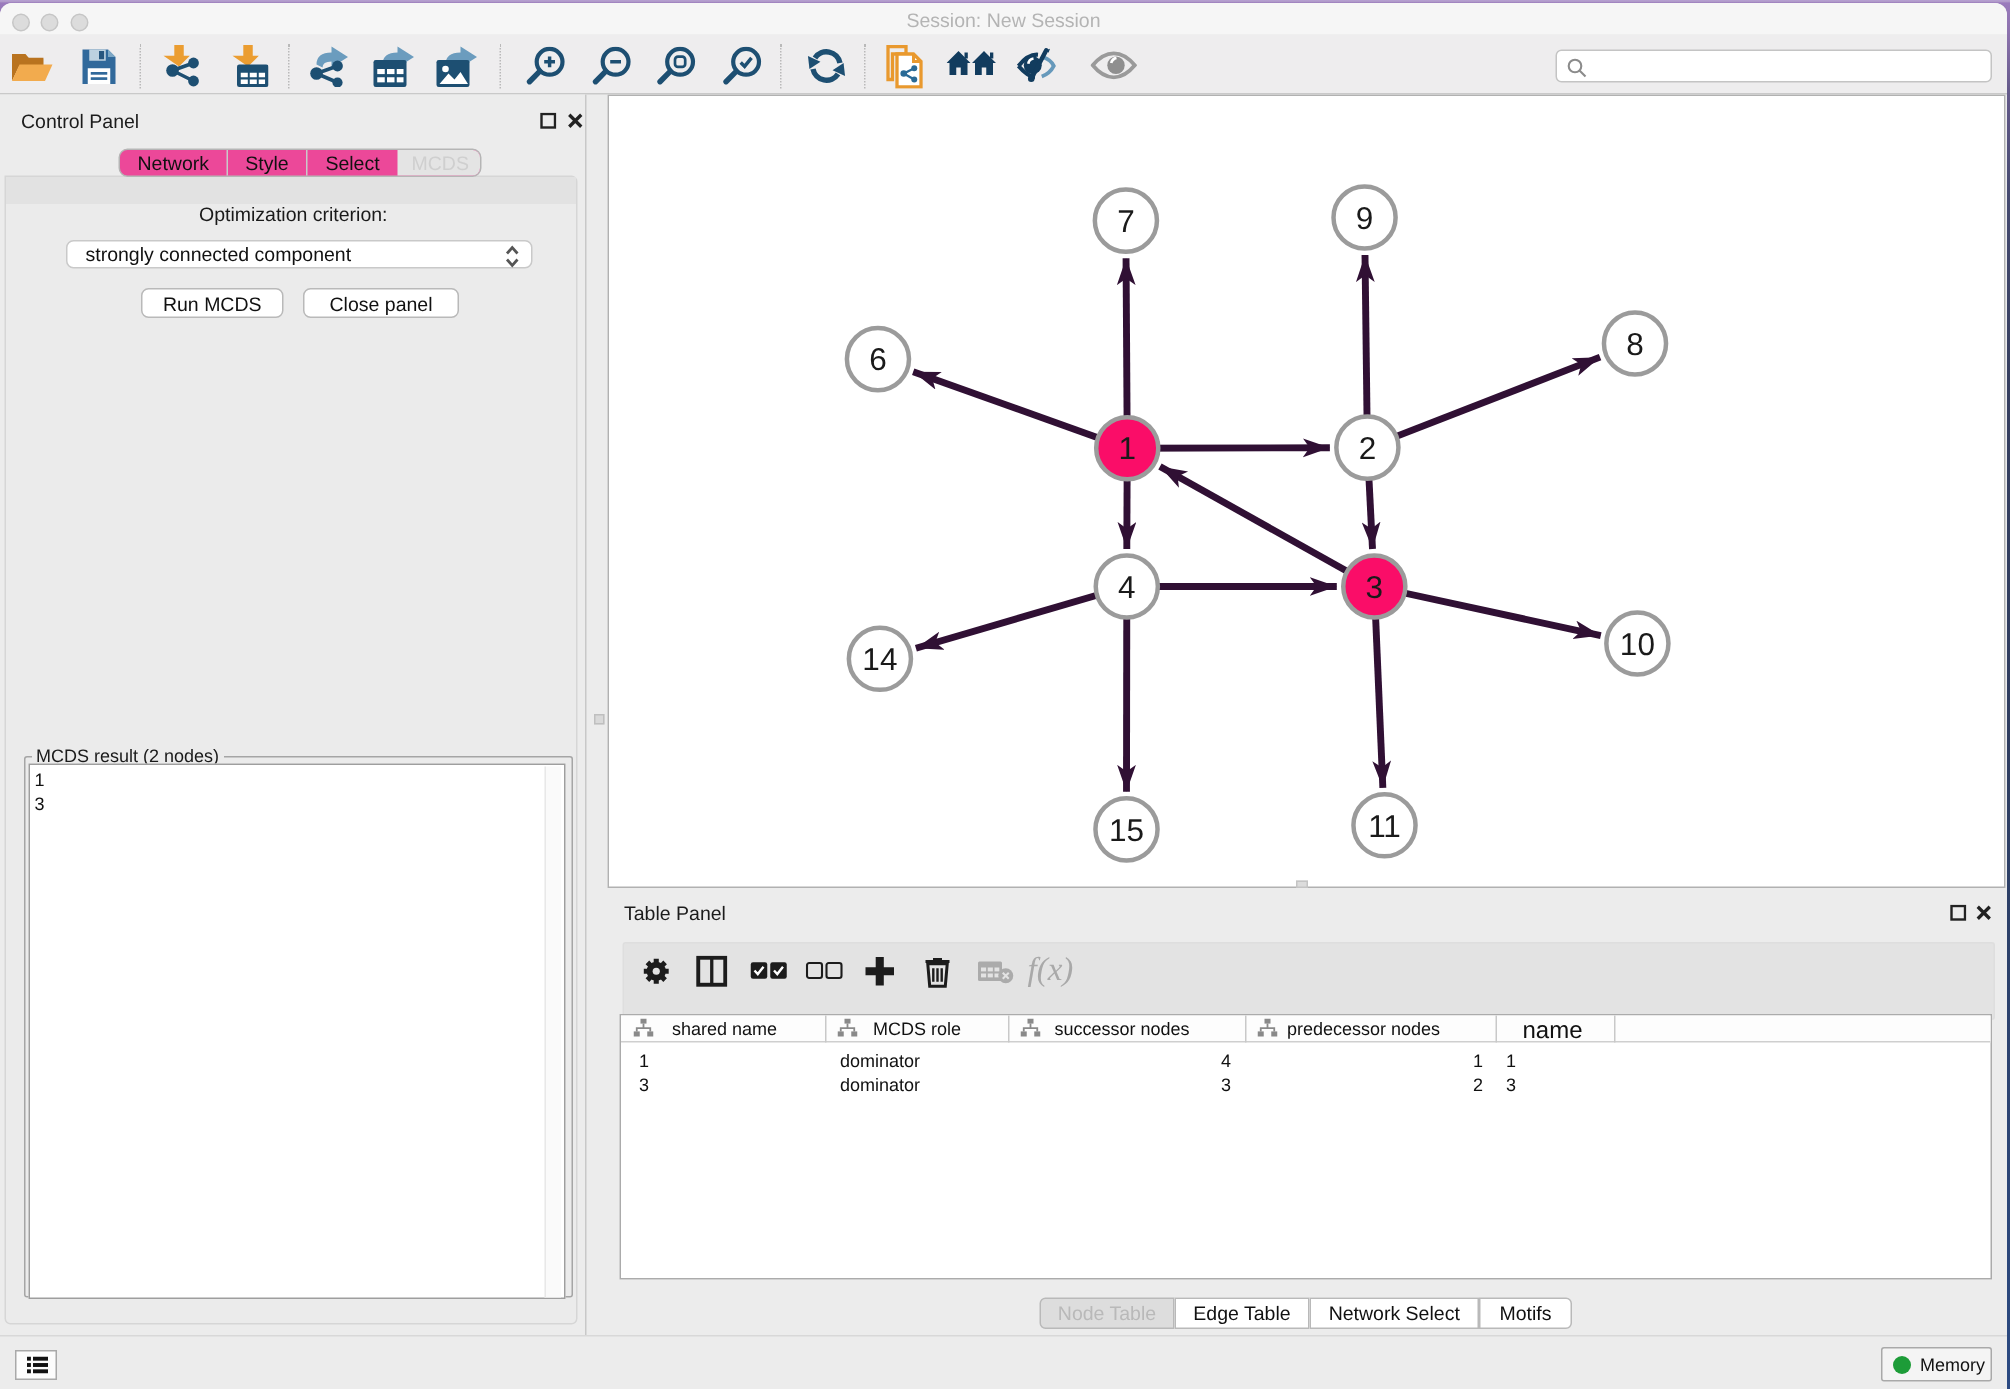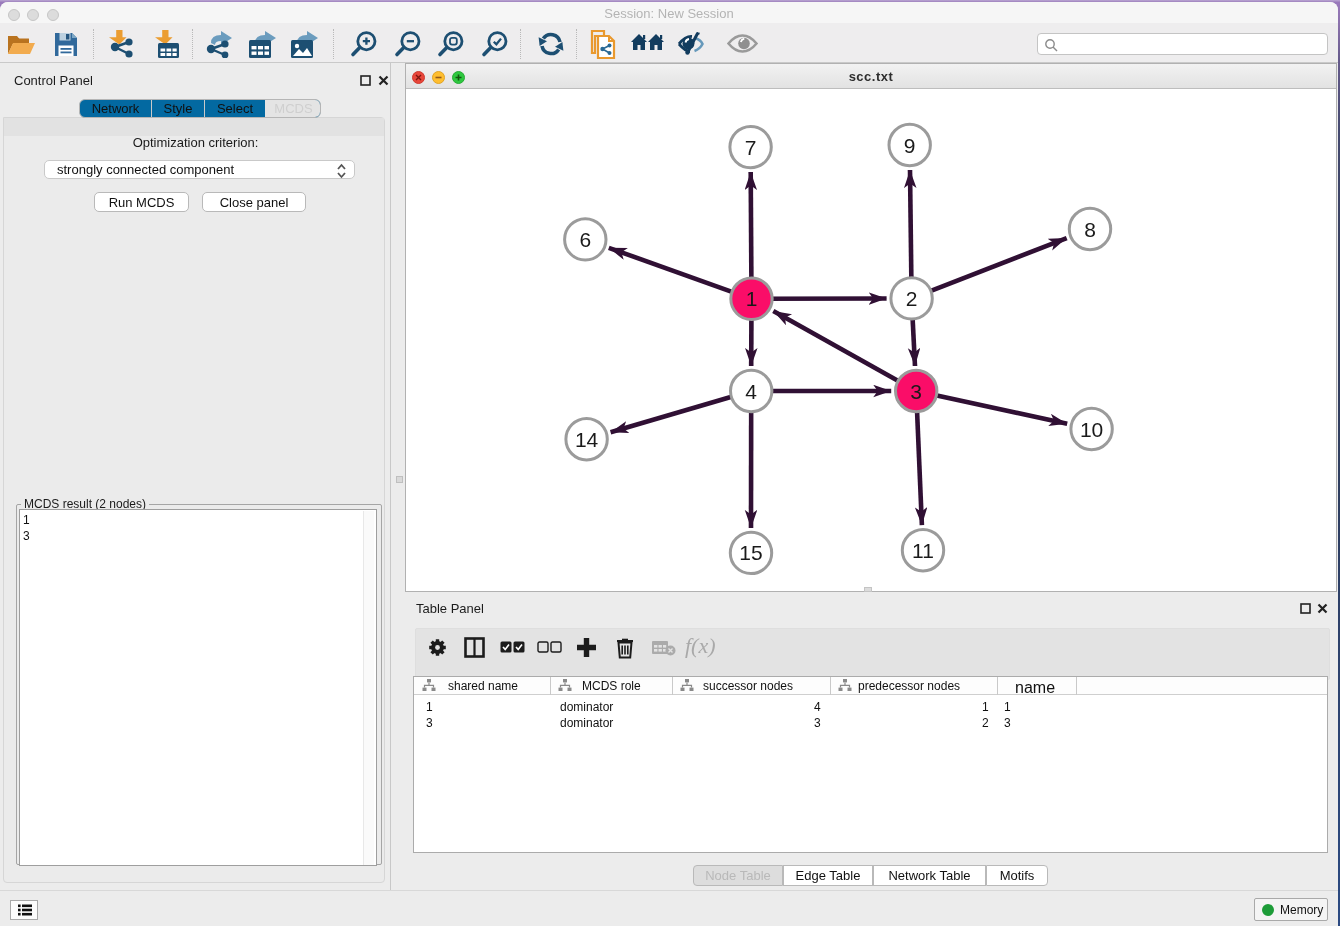--- a/index.html
+++ b/index.html
@@ -219,21 +219,21 @@
         <rect x="1" y="1" width="9" height="9" fill="none" stroke="#222" stroke-width="1.6"></rect>
       </svg>
     <svg style="position:absolute;left:378px;top:12px;" width="11" height="11" viewBox="0 0 11 11">
         <path d="M1.5 1.5 L9.5 9.5 M9.5 1.5 L1.5 9.5" stroke="#222" stroke-width="2.2"></path>
       </svg>
 
     <div style="position:absolute;left:3px;top:54px;width:382px;height:766px;background:#ebebeb;border:1px solid #d6d6d6;border-radius:0 4px 4px 4px;">
       <div style="position:absolute;left:0;top:0;width:100%;height:18px;background:#e2e2e2;"></div>
     </div>
 
-    <div style="position:absolute;left:79px;top:36px;width:242px;height:19px;background:#0369a1;border:1px solid #b5b5b5;border-radius:6px;overflow:hidden;font-size:13px;color:#111;">
+    <div style="position:absolute;left:79px;top:36px;width:242px;height:19px;background:#ec4899;border:1px solid #b5b5b5;border-radius:6px;overflow:hidden;font-size:13px;color:#111;">
       <div style="position:absolute;left:0;top:0;width:71px;height:19px;text-align:center;line-height:18px;">Network</div>
       <div style="position:absolute;left:71px;top:0;width:53px;height:19px;text-align:center;line-height:18px;border-left:1px solid #c9c9c9;">Style</div>
       <div style="position:absolute;left:124px;top:0;width:61px;height:19px;text-align:center;line-height:18px;border-left:1px solid #c9c9c9;">Select</div>
       <div style="position:absolute;left:185px;top:0;width:57px;height:19px;text-align:center;line-height:18px;background:#e4e4e4;color:#cfcfcf;">MCDS</div>
     </div>
     <div style="position:absolute;left:0;width:391px;top:72px;text-align:center;font-size:13px;color:#1a1a1a;">Optimization criterion:</div>
 
     <div style="position:absolute;left:44px;top:97px;width:311px;height:19px;background:#fff;border:1px solid #c9c9c9;border-radius:5px;">
       <div style="position:absolute;left:12px;top:1px;font-size:13px;color:#111;">strongly connected component</div>
       <svg style="position:absolute;right:7px;top:2px;" width="11" height="16" viewBox="0 0 11 16">
@@ -246,38 +246,20 @@
 
     <fieldset style="position:absolute;left:16px;top:434px;width:366px;height:368px;border:1px solid #a5a5a5;border-radius:2px;">
       <legend style="font-size:12px;color:#1a1a1a;padding:0 3px;margin-left:4px;margin-top:16px;">MCDS result (2 nodes)</legend>
     </fieldset>
     <div style="position:absolute;left:19px;top:446px;width:358px;height:357px;background:#fff;border:1px solid #9e9e9e;">
       <div style="position:absolute;left:3px;top:2px;font-size:12px;line-height:16px;color:#111;">1<br>3</div>
       <div style="position:absolute;right:2px;top:1px;width:11px;height:354px;background:#fafafa;border-left:1px solid #e8e8e8;"></div>
     </div>
   </div>
   <div class="netwin" id="netwin">
-    <div class="nethead">
-      <div class="tl2" style="left:6px;background:#e8463a;border:1px solid #ce3a2f;">
-          <svg width="11" height="11" viewBox="0 0 11 11" style="position:absolute;left:0;top:0;">
-            <path d="M3 3 L8 8 M8 3 L3 8" stroke="#7d140d" stroke-width="1.4"></path>
-          </svg>
-        </div>
-      <div class="tl2" style="left:26px;background:#ffbe2f;border:1px solid #e0a426;">
-          <svg width="11" height="11" viewBox="0 0 11 11" style="position:absolute;left:0;top:0;">
-            <path d="M2.5 5.5 h6" stroke="#90591b" stroke-width="1.6"></path>
-          </svg>
-        </div>
-      <div class="tl2" style="left:46px;background:#2ec83f;border:1px solid #27aa35;">
-          <svg width="11" height="11" viewBox="0 0 11 11" style="position:absolute;left:0;top:0;">
-            <path d="M2.5 5.5 h6 M5.5 2.5 v6" stroke="#13560f" stroke-width="1.6"></path>
-          </svg>
-        </div>
-      <div style="position:absolute;left:0;top:5px;width:100%;text-align:center;font-size:13px;font-weight:bold;color:#2e2e2e;letter-spacing:0.5px;">scc.txt</div>
-    </div>
     <svg style="position:absolute;left:0;top:24px;" width="930" height="503" viewBox="0 0 930 503">
       <defs>
         <marker id="ah" markerUnits="userSpaceOnUse" markerWidth="20" markerHeight="14" refX="18" refY="6.25" orient="auto">
           <path d="M18 6.25 L0 0 L4.5 6.25 L0 12.5 Z" fill="#301034"></path>
         </marker>
       </defs>
       <g stroke="#301034" stroke-width="4.6" marker-end="url(#ah)">
         <line x1="345.5" y1="210.8" x2="344.7" y2="84.1"></line>
         <line x1="345.5" y1="210.8" x2="202.8" y2="159.8"></line>
         <line x1="345.5" y1="210.8" x2="480.6" y2="210.5"></line>
@@ -440,21 +422,21 @@
       <div style="position:absolute;left:590px;top:23px;font-size:12px;color:#111;">1</div>
       <div style="position:absolute;left:12px;top:39px;font-size:12px;color:#111;">3</div>
       <div style="position:absolute;left:146px;top:39px;font-size:12px;color:#111;">dominator</div>
       <div style="position:absolute;left:400px;top:39px;font-size:12px;color:#111;">3</div>
       <div style="position:absolute;left:568px;top:39px;font-size:12px;color:#111;">2</div>
       <div style="position:absolute;left:590px;top:39px;font-size:12px;color:#111;">3</div>
     </div>
 
     <div class="btab" style="left:288px;width:90px;background:#ddd;color:#b9b9b9;border-radius:4px 0 0 4px;top:268px;">Node Table</div>
     <div class="btab" style="left:378px;width:90px;background:#fff;color:#111;top:268px;">Edge Table</div>
-    <div class="btab" style="left:468px;width:113px;background:#fff;color:#111;top:268px;">Network Table</div>
+    <div class="btab" style="left:468px;width:113px;background:#fff;color:#111;top:268px;">Network Select</div>
     <div class="btab" style="left:581px;width:62px;background:#fff;color:#111;border-radius:0 4px 4px 0;top:268px;">Motifs</div>
   </div>
   <div style="position:absolute;left:396px;top:474px;width:7px;height:7px;background:#d9d9d9;border:1px solid #bfbfbf;"></div>
   <div style="position:absolute;left:864px;top:585px;width:8px;height:5px;background:#dcdcdc;border:1px solid #c4c4c4;"></div>
   <div class="statusbar" id="statusbar">
     <div style="position:absolute;left:10px;top:9px;width:28px;height:20px;background:#fcfcfc;border:1px solid #a9a9a9;">
       <svg style="position:absolute;left:7px;top:3px;" width="14" height="12" viewBox="0 0 14 12">
         <g fill="#111">
           <rect x="0" y="0.5" width="2.6" height="2.6"></rect>
             <rect x="4" y="0.5" width="10" height="2.6"></rect>

